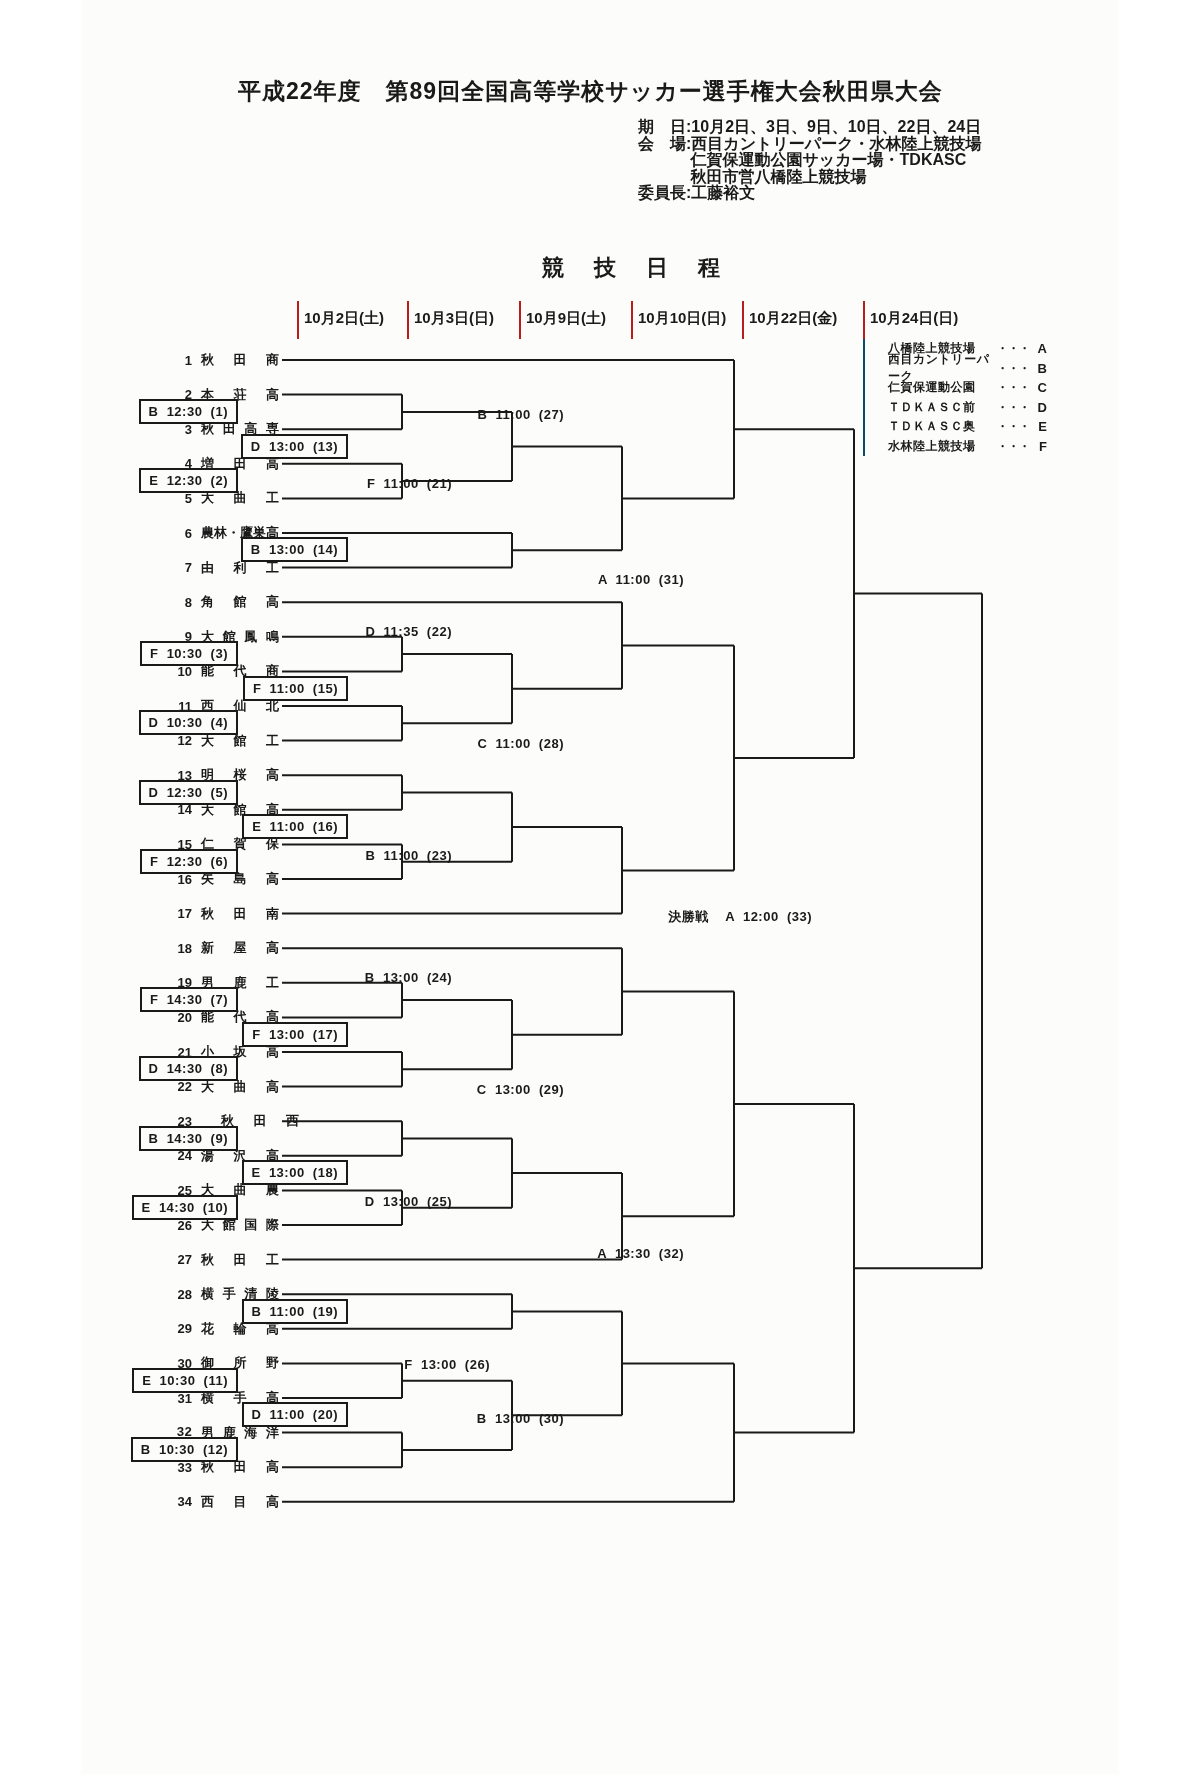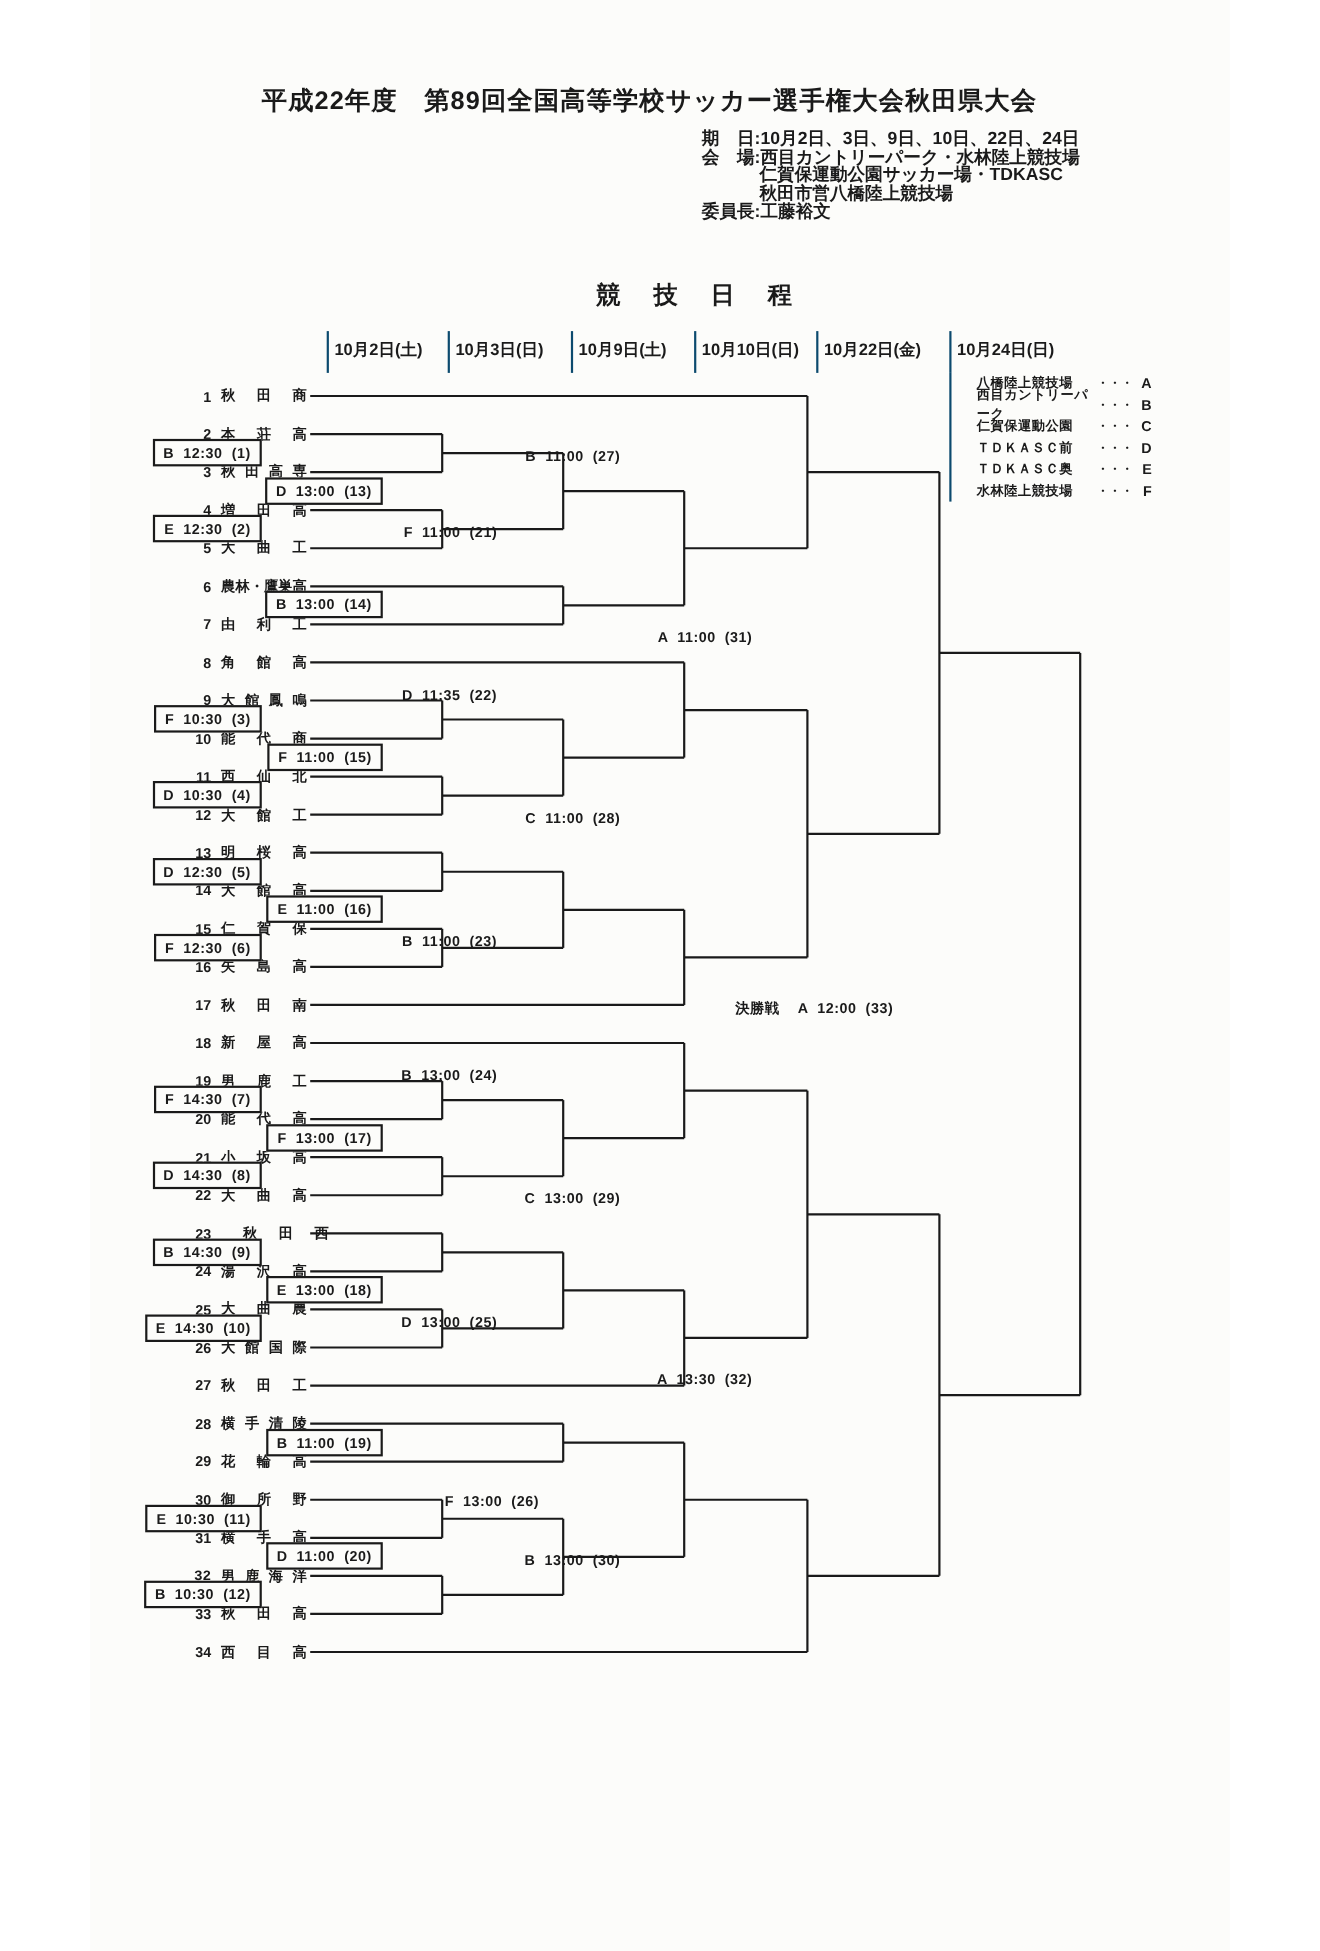--- a/index.html
+++ b/index.html
@@ -6,21 +6,21 @@
   html,body { background:#ffffff; }
   body { font-family:"Liberation Sans","DejaVu Sans",sans-serif; }
   .page { position:relative; width:1036px; height:1774px; margin:0 auto;
           background:#fcfcfa; color:#1a1a1a; font-weight:bold; overflow:hidden; }
   .title { position:absolute; left:156px; top:76px; font-size:23px; letter-spacing:1px; white-space:pre; }
   .info-block { position:absolute; left:556px; top:119px; font-size:16px; line-height:16.5px; white-space:pre; }
   .sched-heading { position:absolute; left:460px; top:211px; font-size:22px; letter-spacing:4px;margin-top:42px; }
   .sched-col { position:absolute; font-size:12.5px; line-height:16.5px; white-space:pre; }
   #sched-left { left:95px; top:240px; }
   #sched-right { left:556px; top:247px; }
-  .col-header { position:absolute; top:301px; height:38px; border-left:2px solid #0c4a6e;
+  .col-header { position:absolute; top:301px; height:38px; border-left:2px solid #b91c1c;
                 padding:8px 0 0 5px; font-size:15px; white-space:pre; }
   .venue-legend { position:absolute; left:781px; top:339px; width:184px;
                   border-left:2px solid #0c4a6e; padding-left:23px; }
   .venue-row { display:flex; align-items:center; height:19.5px; font-size:12px; }
   .vname { flex:1; letter-spacing:0.5px; }
   .vdots { margin-right:3px; font-size:11px; }
   .vcode { width:14px; text-align:right; font-size:13px; }
   #bracket-lines { position:absolute; left:0; top:0; }
   .team-row { position:absolute; left:84px; display:flex; align-items:center; height:20px; }
   .team-num { width:26px; text-align:right; font-size:13px; }

